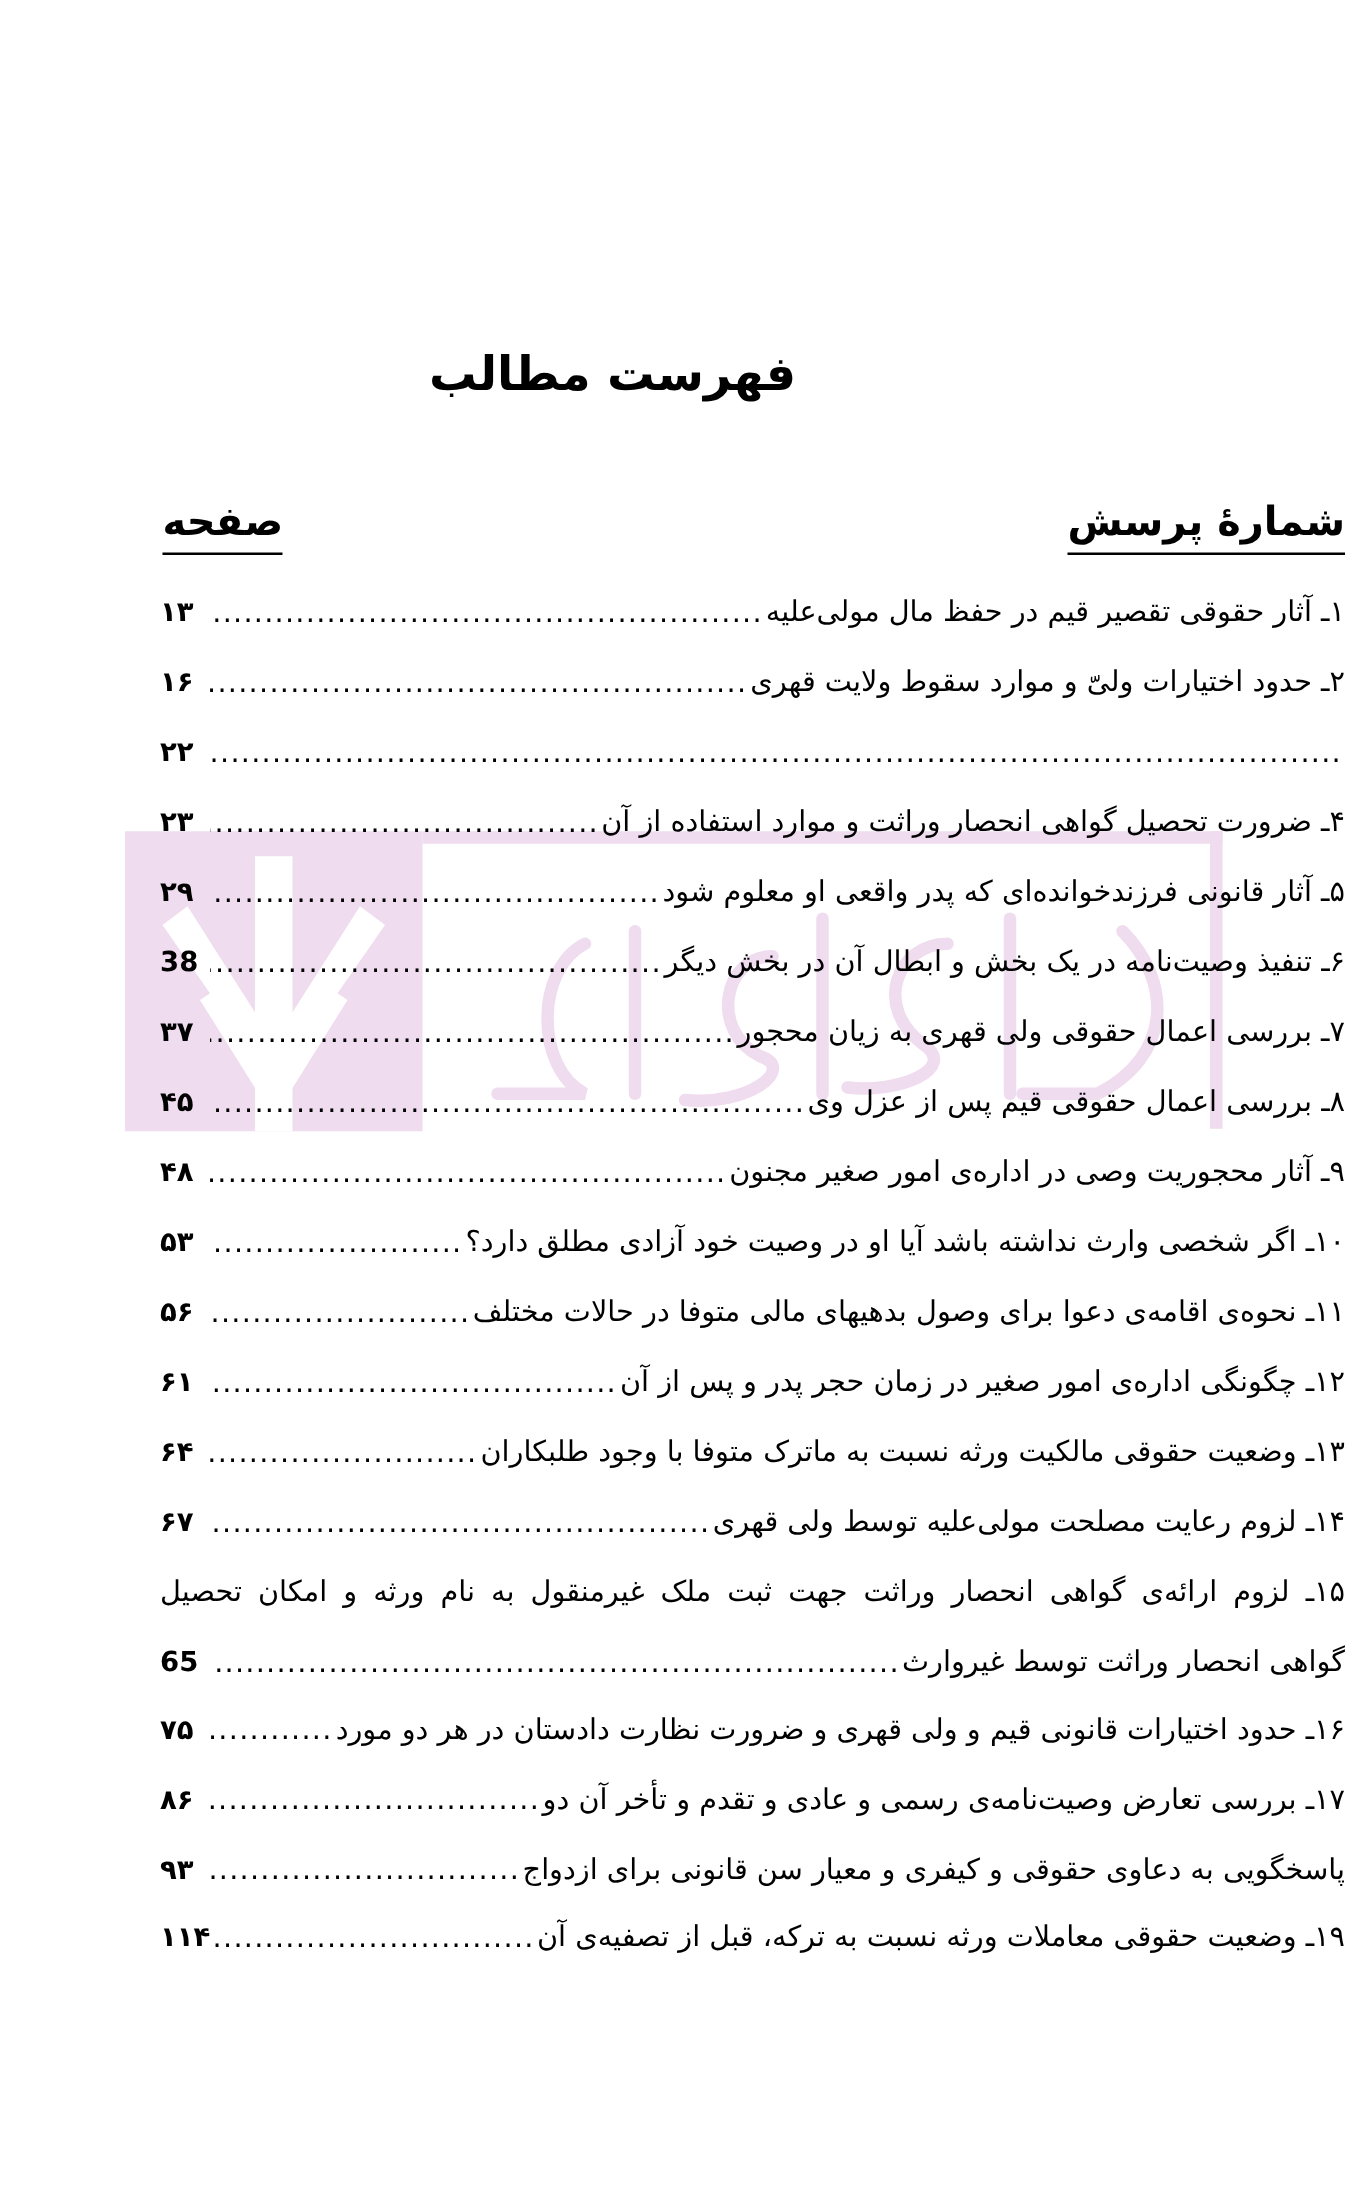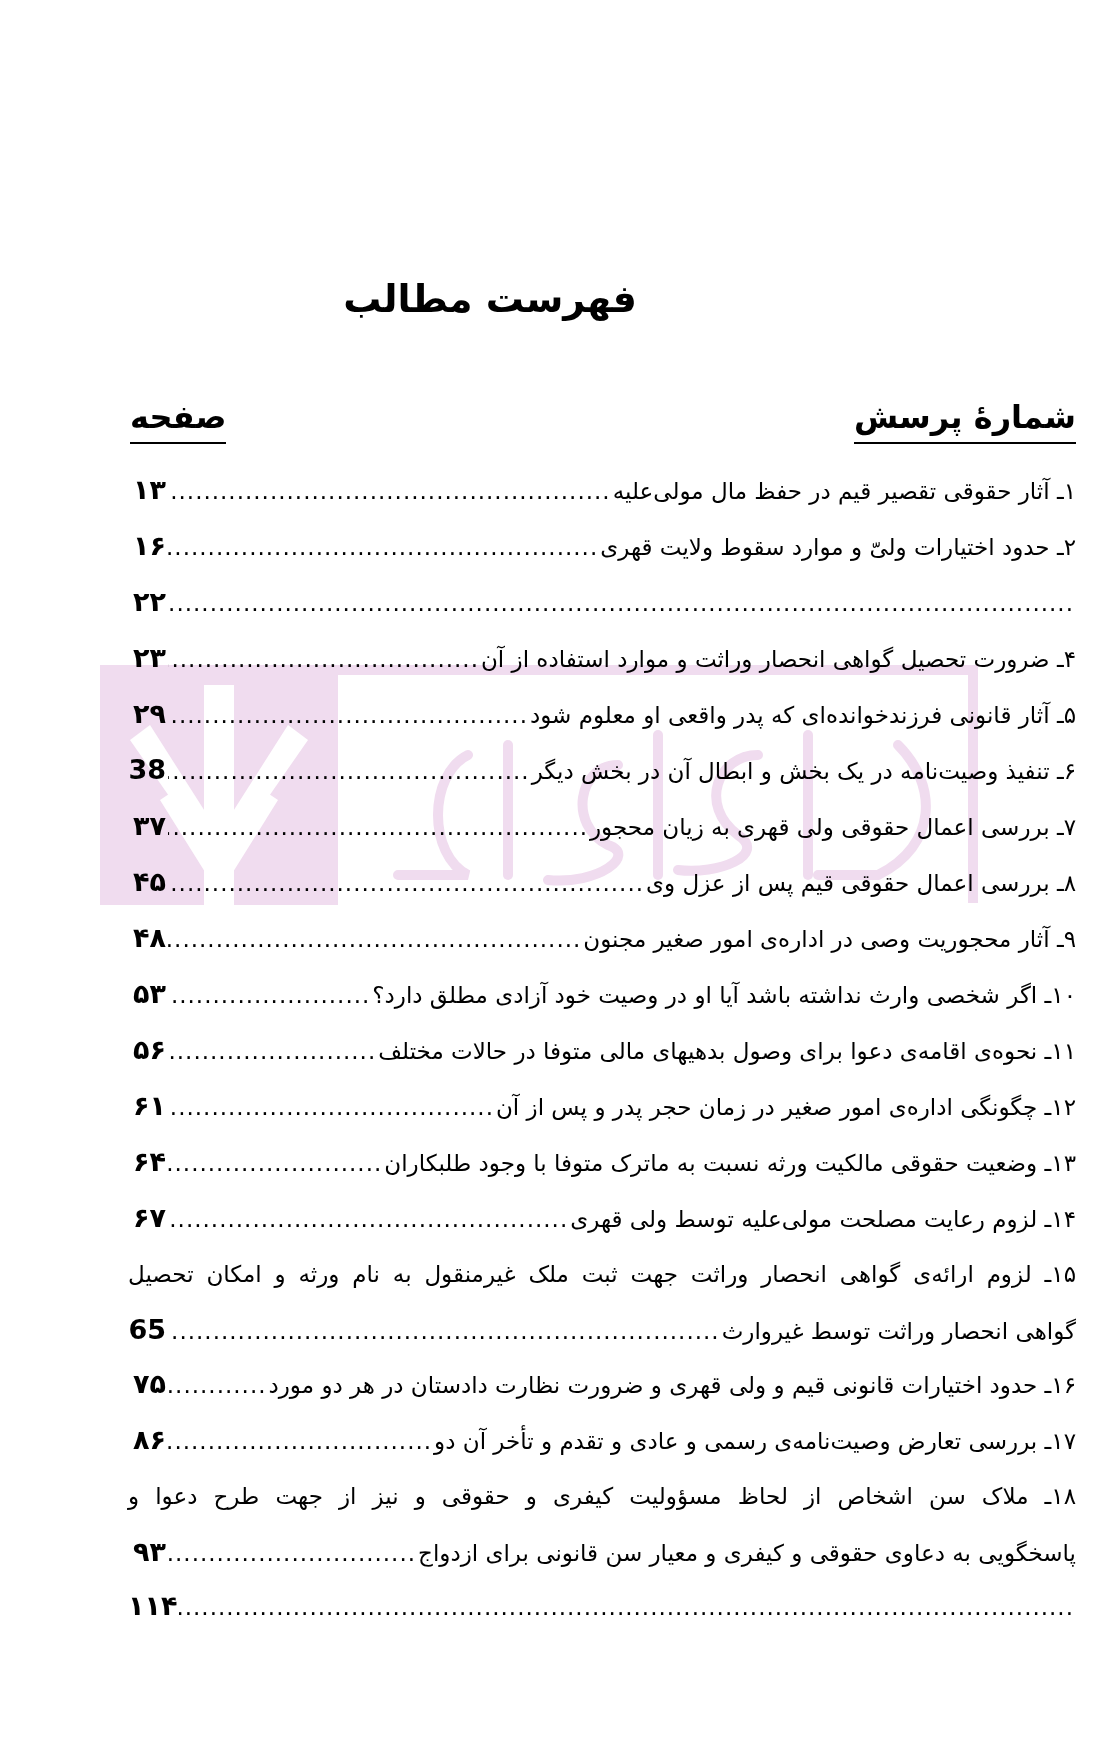--- a/index.html
+++ b/index.html
@@ -17,21 +17,21 @@
     }
     .col-head { position: absolute; top: 398px; font-size: 32px; font-weight: bold; padding-bottom: 6px; border-bottom: 2px solid #000; z-index: 1; }
     .col-head.q { right: 18px; }
     .col-head.p { left: 130px; }
     .toc { position: absolute; top: 462px; right: 18px; width: 948px; z-index: 1; }
     .row { display: flex; flex-direction: row; align-items: baseline; height: 56px; line-height: 56px; font-size: 23px; white-space: nowrap; }
     .row.cont { height: 54px; }
     .row .txt { flex: 0 0 auto; }
     .row .dots { flex: 1 1 auto; overflow: hidden; letter-spacing: 1px; color: #000; margin: 0 2px; }
     .row .dots::before { content: "................................................................................................................................................................................................................"; }
-    .row .pg { flex: 0 0 auto; min-width: 38px; text-align: right; font-weight: bold; font-size: 27px; direction: ltr; }
+    .row .pg { flex: 0 0 auto; min-width: 38px; text-align: left; font-weight: bold; font-size: 22px; direction: ltr; }
     .row.full .txt { width: 100%; text-align: justify; text-align-last: justify; }
   </style>
 </head>
 <body>
 
 <div class="watermark">
   <div class="wm-left">
     <svg width="238" height="240" viewBox="0 0 238 240">
       <g fill="#ffffff">
         <rect x="104" y="20" width="30" height="220"></rect>
@@ -143,25 +143,23 @@
   <div class="row">
       <span class="txt">۱۶ـ حدود اختیارات قانونی قیم و ولی قهری و ضرورت نظارت دادستان در هر دو مورد</span>
       <span class="dots"></span>
       <span class="pg">۷۵</span>
     </div>
   <div class="row">
       <span class="txt">۱۷ـ بررسی تعارض وصیت‌نامه‌ی رسمی و عادی و تقدم و تأخر آن دو</span>
       <span class="dots"></span>
       <span class="pg">۸۶</span>
     </div>
-  <div class="row full">
-      <span class="txt">۱۸ـ ملاک سن اشخاص از لحاظ مسؤولیت کیفری و حقوقی و نیز از جهت طرح دعوا و</span>
-    </div>
   <div class="row cont">
       <span class="txt">پاسخگویی به دعاوی حقوقی و کیفری و معیار سن قانونی برای ازدواج</span>
       <span class="dots"></span>
       <span class="pg">۹۳</span>
     </div>
   <div class="row">
+      <span class="txt">۱۹ـ وضعیت حقوقی معاملات ورثه نسبت به ترکه، قبل از تصفیه‌ی آن</span>
       <span class="dots"></span>
       <span class="pg">۱۱۴</span>
     </div>
 </div>
 
 </body></html>

